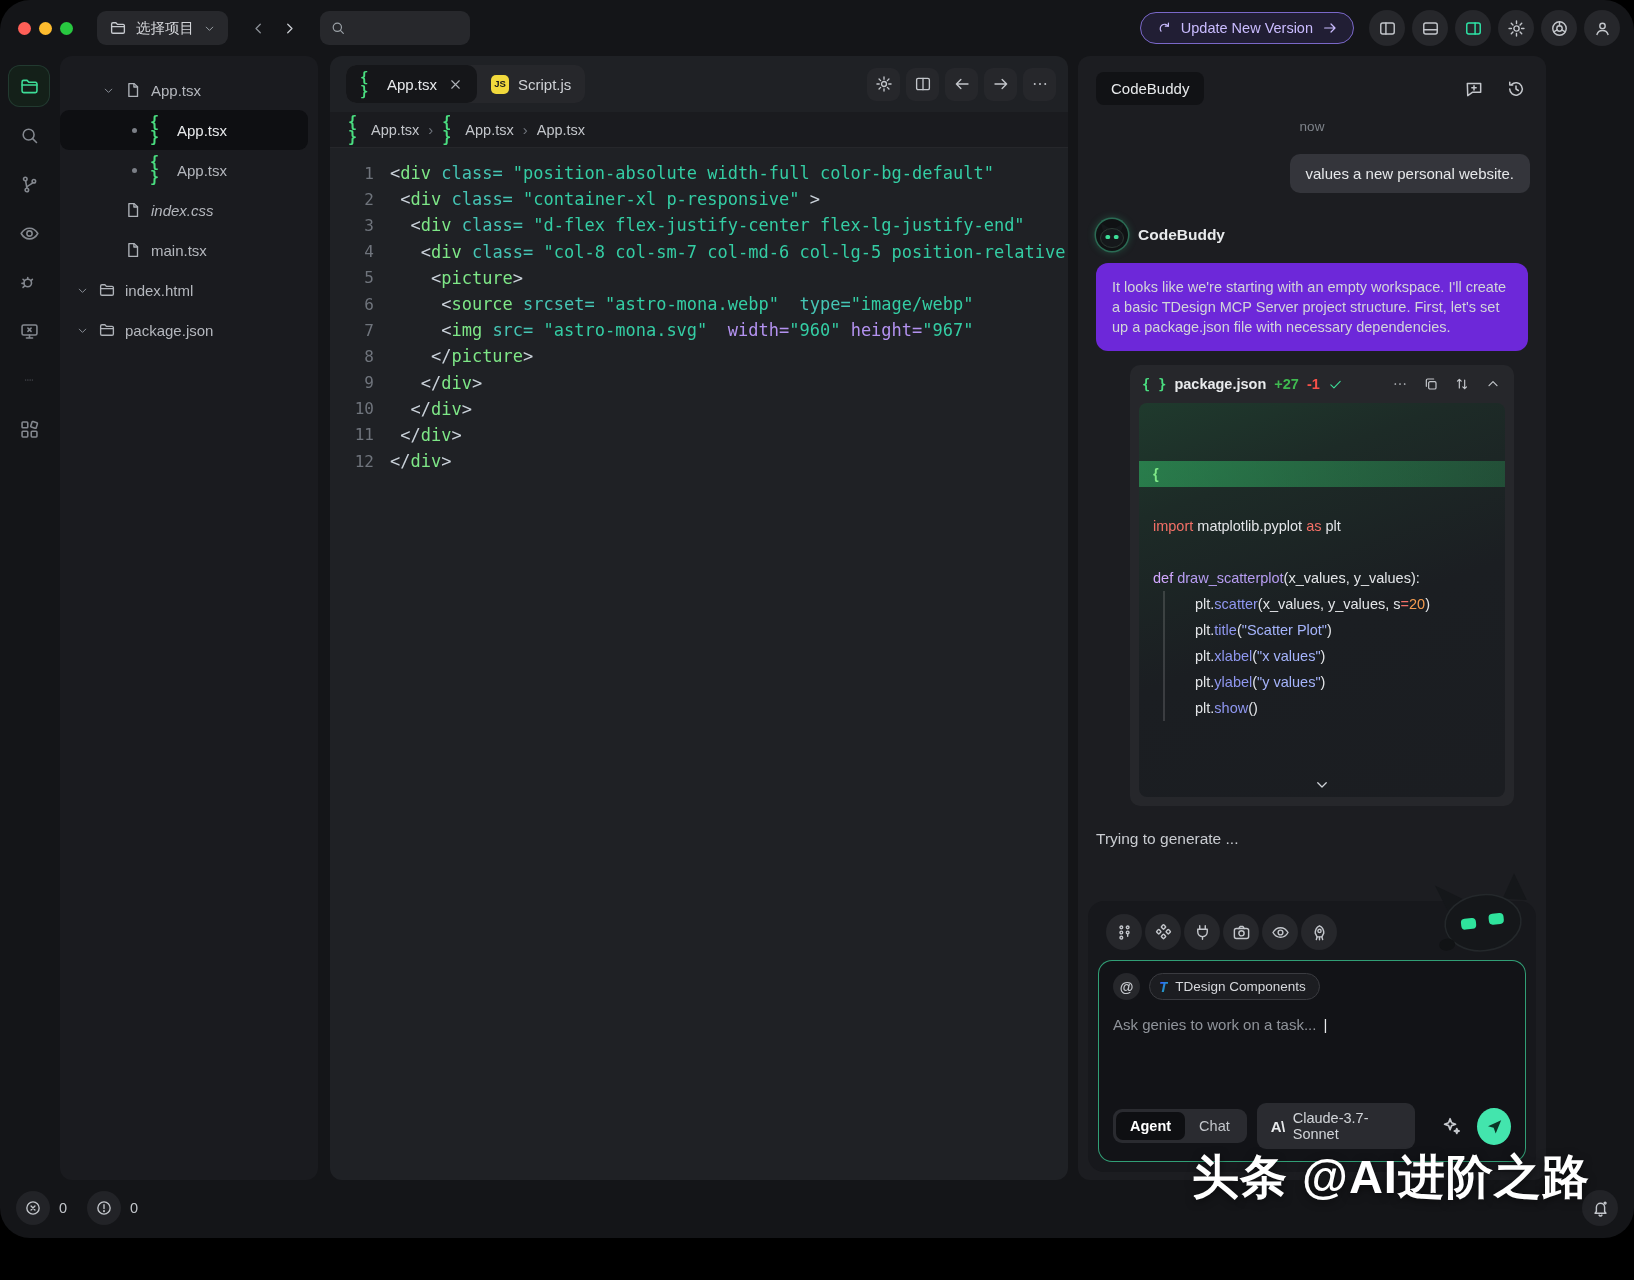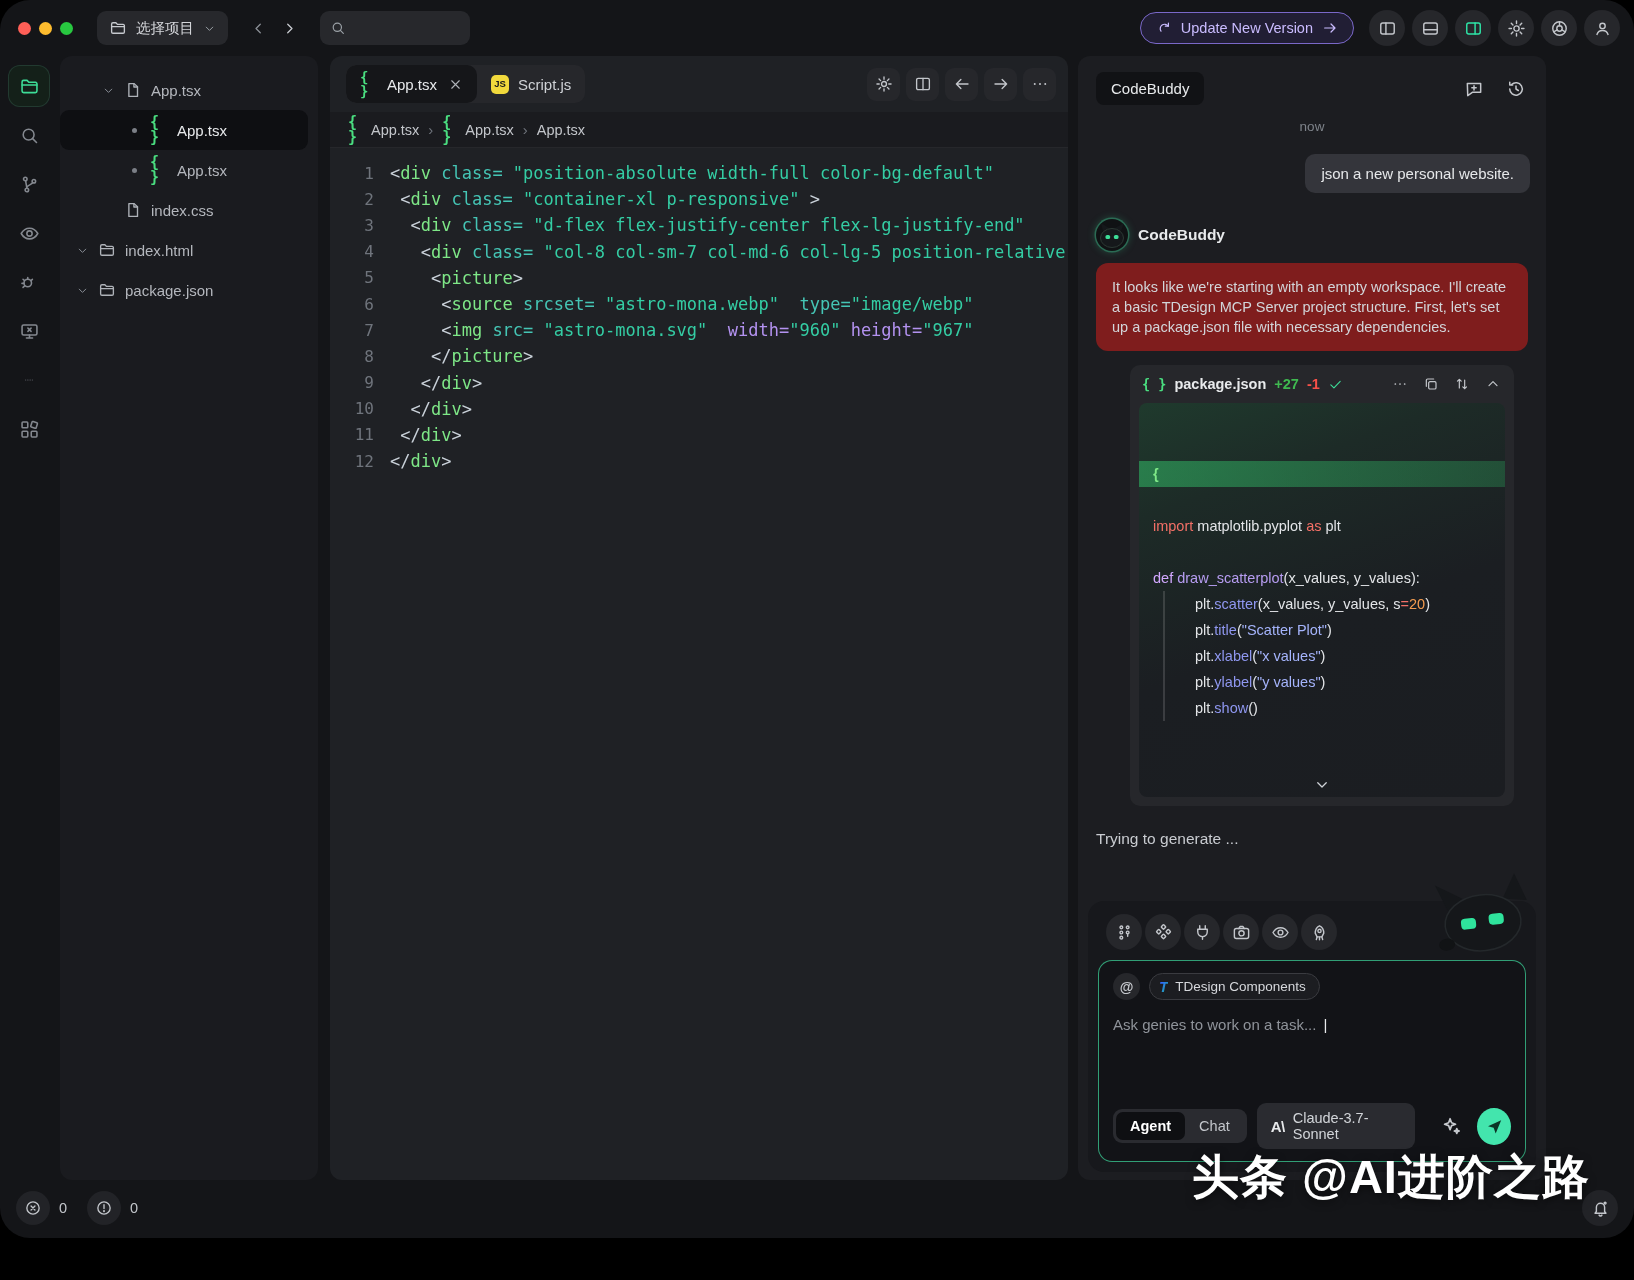--- a/index.html
+++ b/index.html
@@ -77,21 +77,21 @@
   .chat-h-icons{margin-left:auto;display:flex;gap:18px;color:#c3c6cb}
   .chat-h-icons .cbtn{background:transparent;width:24px;height:24px}
   .chat-h-icons .cbtn .icon{width:20px;height:20px}
   .timestamp{text-align:center;color:#7e838a;font-size:13.5px;margin-top:14px}
   .user-row{display:flex;justify-content:flex-end;padding:0 16px;margin-top:20px}
   .user-bubble{background:#34353b;border-radius:10px;padding:11px 16px;font-size:15px;color:#e6e8ea}
   .asst{padding:0 18px;margin-top:26px}
   .asst-head{display:flex;align-items:center;gap:10px}
   .avatar{width:32px;height:32px;border-radius:50%;background:#101214;box-shadow:0 0 0 1.5px #2b6b54,0 0 8px rgba(61,220,151,.35);overflow:hidden;flex:0 0 auto}
   .asst-name{font-size:15.5px;font-weight:700;color:#e8eaec}
-  .asst-bubble{margin-top:12px;background:#7f1d1d;border-radius:12px;padding:14px 16px;font-size:14.5px;line-height:20px;color:#d2d5d9}
+  .asst-bubble{margin-top:12px;background:#6d28d9;border-radius:12px;padding:14px 16px;font-size:14.5px;line-height:20px;color:#d2d5d9}
   .code-card{margin:14px 14px 0 34px;background:#26272b;border-radius:10px;overflow:hidden}
   .card-header{display:flex;align-items:center;gap:8px;padding:10px 12px;font-size:14.5px}
   .card-header .braces-glyph{font-size:13.5px}
   .card-fname{font-weight:700;color:#e8eaec}
   .card-add{color:#3fb950;font-weight:600}
   .card-del{color:#f85149;font-weight:600}
   .card-check{width:15px;height:15px;color:#3ddc97}
   .card-h-icons{margin-left:auto;display:flex;gap:13px;color:#9ba0a6}
   .card-h-icons .cbtn{background:transparent;width:18px;height:18px}
   .card-h-icons .cbtn .icon{width:16px;height:16px}
@@ -352,29 +352,39 @@
         </span>
         <span class="tree-label">App.tsx</span>
       </div>
       <div class="tree-row" style="padding-left: 68px;">
         <span class="bullet"></span>
         <span class="icon tree-ic">
           <span class="braces-glyph">{ }</span>
         </span>
         <span class="tree-label">App.tsx</span>
       </div>
+      <div class="tree-row" style="padding-left: 42px; font-style: italic;">
+        <span class="tree-spacer"></span>
+        <span class="icon tree-ic">
+          <svg viewBox="0 0 24 24" fill="none" stroke="currentColor" stroke-width="1.8" stroke-linecap="round" stroke-linejoin="round">
+            <path d="M6.5 3.5h7L18 7.8v12.7H6.5z"></path>
+            <path d="M13.2 3.5V8H18"></path>
+          </svg>
+        </span>
+        <span class="tree-label">index.css</span>
+      </div>
       <div class="tree-row" style="padding-left: 42px;">
         <span class="tree-spacer"></span>
         <span class="icon tree-ic">
           <svg viewBox="0 0 24 24" fill="none" stroke="currentColor" stroke-width="1.8" stroke-linecap="round" stroke-linejoin="round">
             <path d="M6.5 3.5h7L18 7.8v12.7H6.5z"></path>
             <path d="M13.2 3.5V8H18"></path>
           </svg>
         </span>
-        <span class="tree-label">index.css</span>
+        <span class="tree-label">main.tsx</span>
       </div>
       <div class="tree-row" style="padding-left: 16px; text-align: right;">
         <span class="icon tchev">
           <svg viewBox="0 0 24 24" fill="none" stroke="currentColor" stroke-width="1.8" stroke-linecap="round" stroke-linejoin="round">
             <path d="M6 9.5l6 6 6-6"></path>
           </svg>
         </span>
         <span class="icon tree-ic">
           <svg viewBox="0 0 24 24" fill="none" stroke="currentColor" stroke-width="1.8" stroke-linecap="round" stroke-linejoin="round">
             <path d="M3.5 6.8A1.8 1.8 0 0 1 5.3 5h3.9l2 2.2h7.5A1.8 1.8 0 0 1 20.5 9.4v7.8a1.8 1.8 0 0 1-1.8 1.8H5.3a1.8 1.8 0 0 1-1.8-1.8z"></path>
@@ -502,21 +512,21 @@
                 <path d="M4.5 12a7.5 7.5 0 1 0 2.2-5.3"></path>
                 <path d="M4.5 3.8V7.3h3.5"></path>
                 <path d="M12 8.5V12l2.8 1.8"></path>
               </svg>
             </span>
           </div>
         </div>
     </div>
     <div class="timestamp">now</div>
     <div class="user-row">
-      <div class="user-bubble">json a new personal website.</div>
+      <div class="user-bubble">values a new personal website.</div>
     </div>
     <div class="asst">
       <div class="asst-head">
         <span class="avatar">
           <svg viewBox="0 0 32 32">
               <path d="M7 12L5 4l8 5z" fill="#15181b"></path>
               <path d="M25 12l3-8-9 5z" fill="#15181b"></path>
               <ellipse cx="16" cy="19" rx="11.5" ry="9.5" fill="#15181b" stroke="#2d3a35" stroke-width="1"></ellipse>
               <rect x="9.5" y="16" width="4.6" height="4" rx="1.6" fill="#3ddc97"></rect>
               <rect x="17.9" y="16" width="4.6" height="4" rx="1.6" fill="#3ddc97"></rect>

